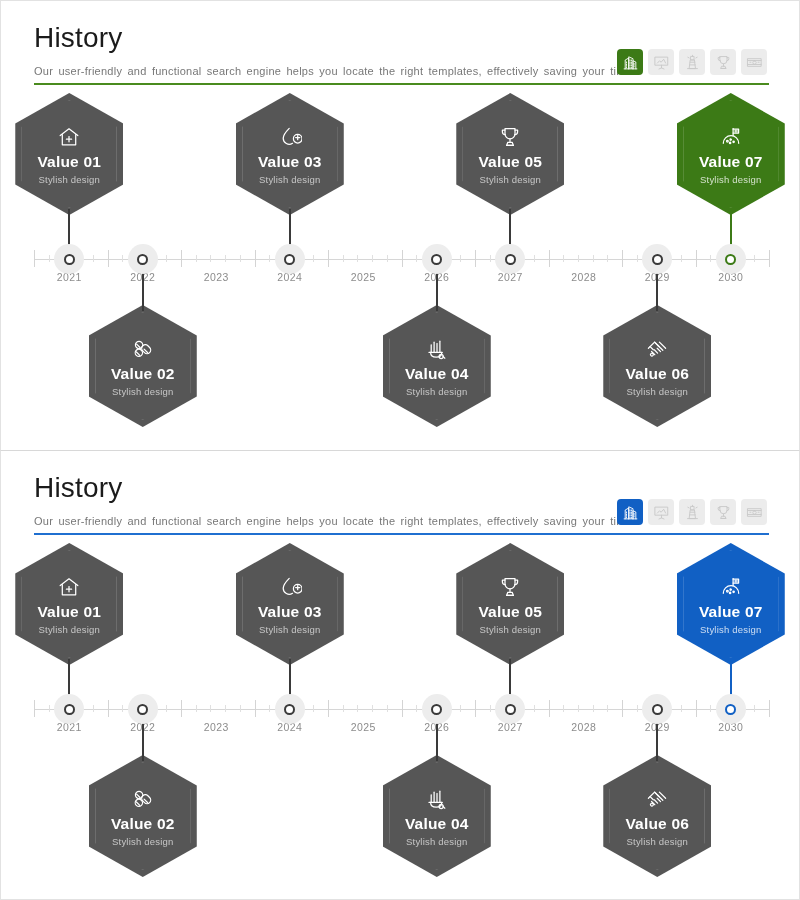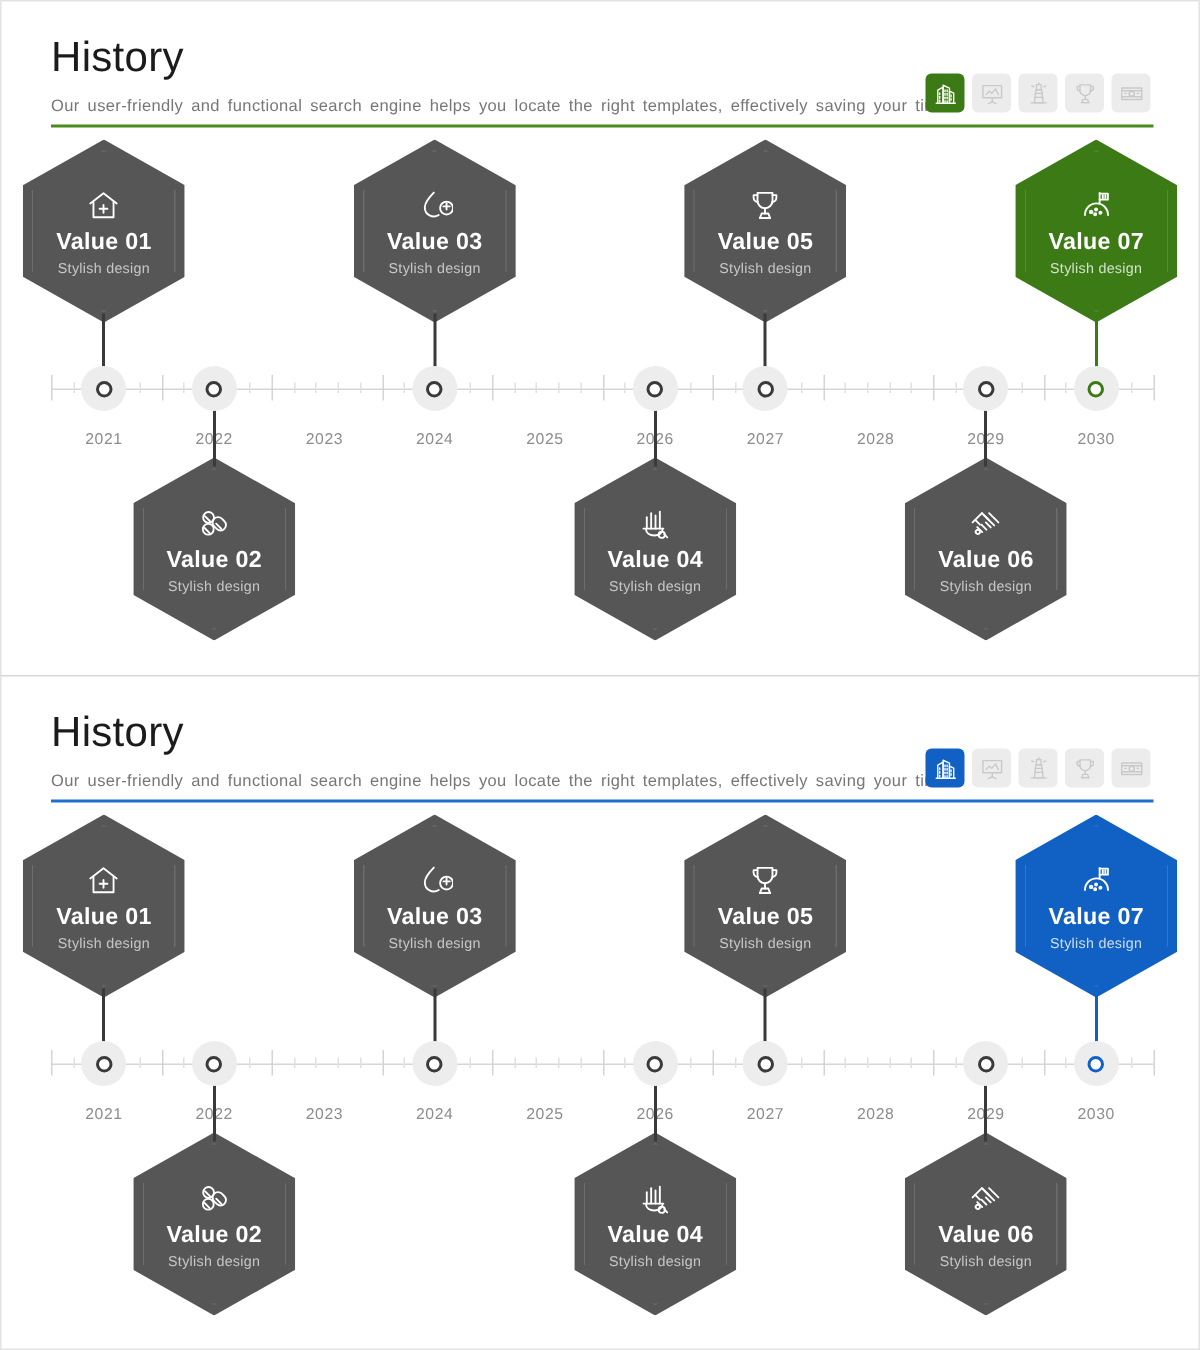--- a/index.html
+++ b/index.html
@@ -44,21 +44,21 @@
   }
   .tb-btn svg { display:block; }
   .tb-btn .st { stroke: #c9c9c9; }
   .tb-btn.active .st { stroke: #ffffff; }
 
   
   .axis { position:absolute; left:33px; top:258px; width:735px; height:1px; background:#d6d6d6; }
   .ticks { position:absolute; left:33px; top:248px; width:735px; height:20px; }
   .tick { position:absolute; top:6px; width:1px; height:7px; background:#e0e0e0; }
   .tick.major { top:1px; height:17px; background:#d4d4d4; }
-  .years { position:absolute; left:33px; top:270px; width:735px; height:16px;margin-top:16px; }
+  .years { position:absolute; left:33px; top:270px; width:735px; height:16px; }
   .year {
     position:absolute; transform:translateX(-50%);
     font-size:10.5px; color:#8c8c8c; letter-spacing:.4px;
   }
 
   
   .node { position:absolute; }
   .halo {
     position:absolute; width:30px; height:30px; border-radius:50%;
     background:#ededed; left:-15px; top:-15px;

